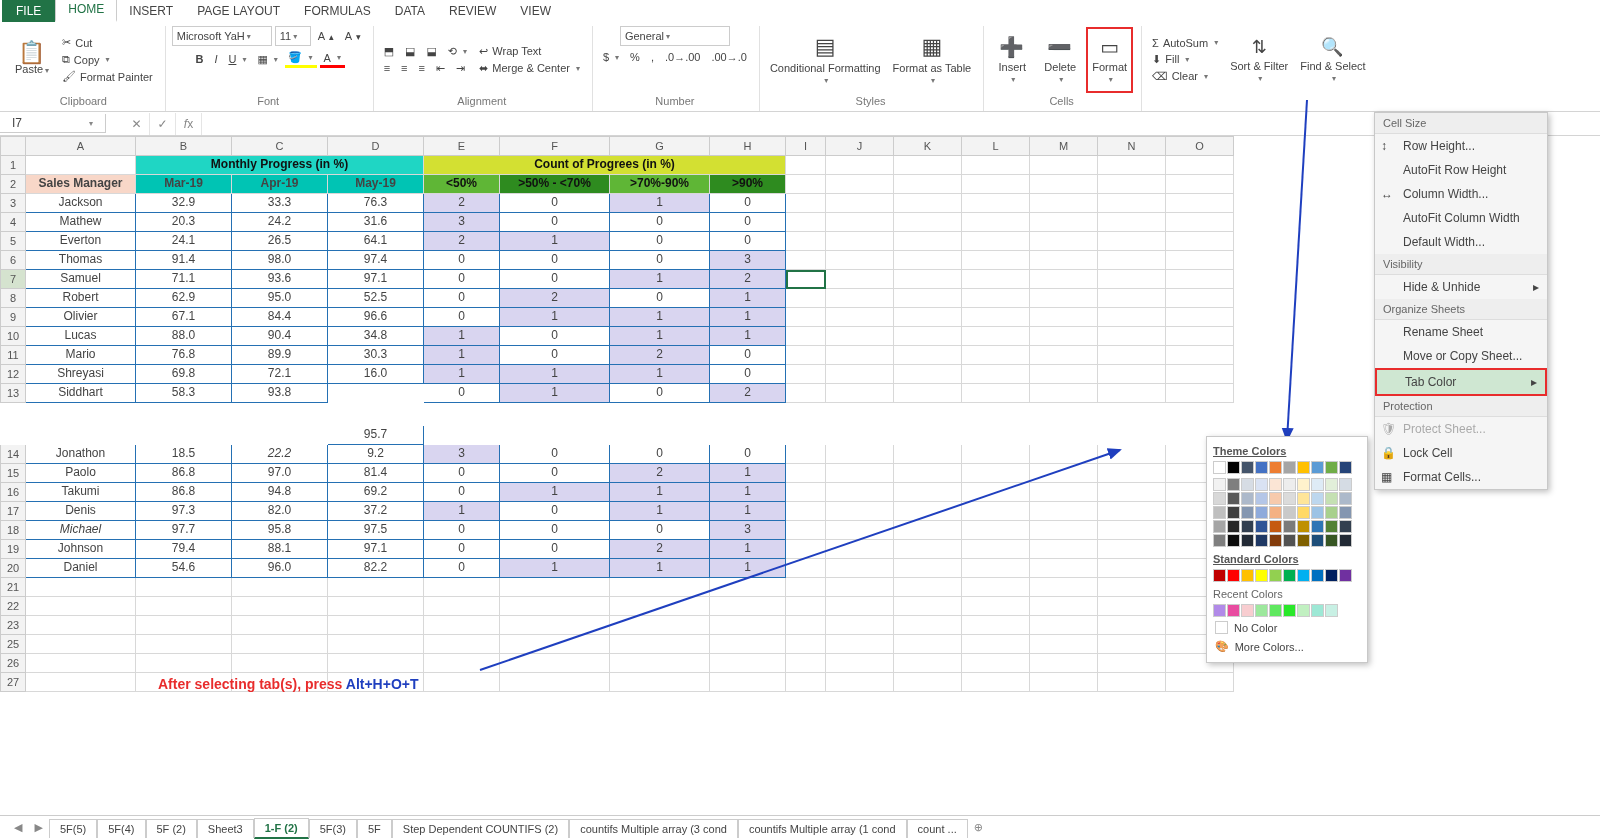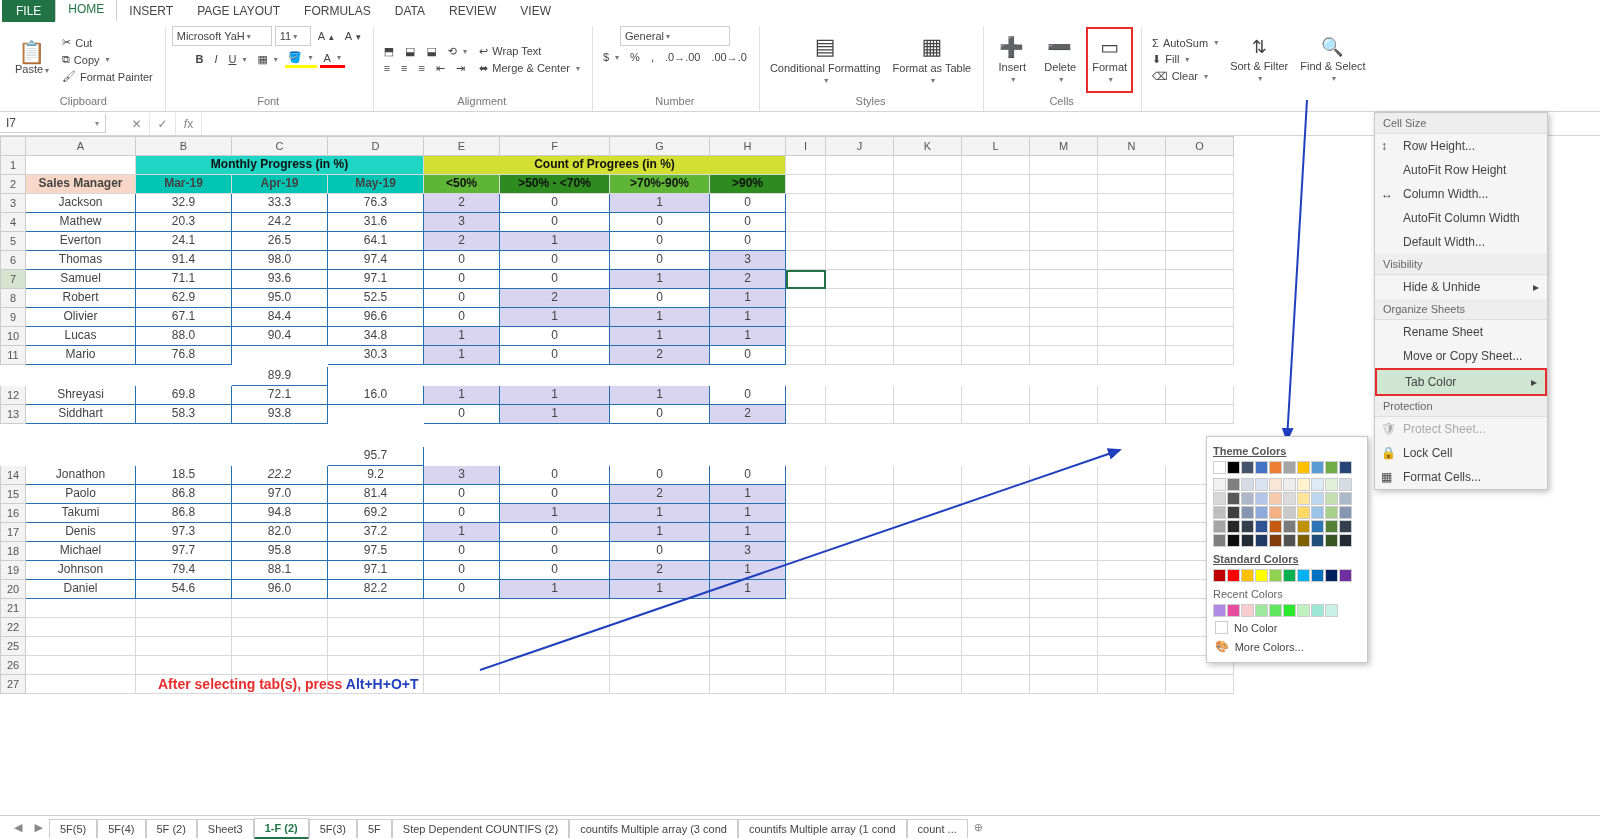--- a/index.html
+++ b/index.html
@@ -22,21 +22,21 @@
 .style-cell{border:1px solid #ccc; padding:4px 8px; font-size:11px; width:100px; height:22px; display:flex; align-items:center;}
 .style-normal{background:#fff;}
 .style-bad{background:#ffc7ce;color:#9c0006;}
 .style-good{background:#c6efce;color:#006100;}
 .style-neutral{background:#ffeb9c;color:#9c5700;}
 .style-calc{background:#f2f2f2;color:#fa7d00;font-weight:bold;}
 .style-check{background:#a5a5a5;color:#fff;font-weight:bold;}
 .format-highlight{border:2px solid #e82c2c !important;}
 
 .fbar{display:flex;align-items:center;border-bottom:1px solid #d4d4d4; height:24px; background:#fff;}
-.namebox{width:106px;border:1px solid #ccc;border-top:none;border-left:none;padding:2px 6px;font-size:12px;display:flex;justify-content:space-between;align-items:center;}
+.namebox{width:106px;border:1px solid #ccc;border-top:none;border-left:none;padding:2px 12px;font-size:12px;display:flex;justify-content:space-between;align-items:center;}
 .fbar-btn{width:26px;text-align:center;color:#888;border-right:1px solid #e5e5e5;line-height:22px;height:22px;}
 
 .grid-wrap{position:relative; background:#fff;}
 .colhdr{display:flex;}
 .colhdr .corner{width:26px;height:20px;border:1px solid #ccc;background:#f3f3f3;}
 .colhdr .ch{height:20px;border:1px solid #ccc;border-left:none;background:#f3f3f3;text-align:center;font-size:11px;color:#555;line-height:18px;}
 .rows{}
 .row{display:flex;}
 .rh{width:26px;border:1px solid #ccc;border-top:none;background:#f3f3f3;text-align:center;font-size:11px;color:#555;line-height:18px;height:19px;}
 .rh.active{background:#d5e3cf;}
@@ -450,21 +450,21 @@
         <div class="cell " style="width: 68px;"></div>
         <div class="cell " style="width: 68px;"></div>
         <div class="cell " style="width: 68px;"></div>
         <div class="cell " style="width: 68px;"></div>
         <div class="cell " style="width: 68px;"></div>
       </div>
       <div class="row">
         <div class="rh">11</div>
         <div class="cell " style="width: 110px; border-color: rgb(36, 112, 179);">Mario</div>
         <div class="cell " style="width: 96px; border-color: rgb(36, 112, 179);">76.8</div>
-        <div class="cell " style="width: 96px; border-color: rgb(36, 112, 179); margin-top: 21px;">89.9</div>
+        <div class="cell " style="width: 96px; border-color: rgb(36, 112, 179);">89.9</div>
         <div class="cell " style="width: 96px; border-color: rgb(36, 112, 179);">30.3</div>
         <div class="cell hl" style="width: 76px; border-color: rgb(36, 112, 179);">1</div>
         <div class="cell " style="width: 110px; border-color: rgb(36, 112, 179);">0</div>
         <div class="cell hl" style="width: 100px; border-color: rgb(36, 112, 179);">2</div>
         <div class="cell " style="width: 76px; border-color: rgb(36, 112, 179);">0</div>
         <div class="cell " style="width: 40px;"></div>
         <div class="cell " style="width: 68px;"></div>
         <div class="cell " style="width: 68px;"></div>
         <div class="cell " style="width: 68px;"></div>
         <div class="cell " style="width: 68px;"></div>
@@ -574,21 +574,21 @@
         <div class="cell " style="width: 40px;"></div>
         <div class="cell " style="width: 68px;"></div>
         <div class="cell " style="width: 68px;"></div>
         <div class="cell " style="width: 68px;"></div>
         <div class="cell " style="width: 68px;"></div>
         <div class="cell " style="width: 68px;"></div>
         <div class="cell " style="width: 68px;"></div>
       </div>
       <div class="row">
         <div class="rh">18</div>
-        <div class="cell " style="width: 110px; border-color: rgb(36, 112, 179);">Michael</div>
+        <div class="cell " style="width: 110px; border-color: rgb(36, 112, 179); font-style: italic;">Michael</div>
         <div class="cell " style="width: 96px; border-color: rgb(36, 112, 179);">97.7</div>
         <div class="cell " style="width: 96px; border-color: rgb(36, 112, 179);">95.8</div>
         <div class="cell " style="width: 96px; border-color: rgb(36, 112, 179);">97.5</div>
         <div class="cell " style="width: 76px; border-color: rgb(36, 112, 179);">0</div>
         <div class="cell " style="width: 110px; border-color: rgb(36, 112, 179);">0</div>
         <div class="cell " style="width: 100px; border-color: rgb(36, 112, 179);">0</div>
         <div class="cell hl" style="width: 76px; border-color: rgb(36, 112, 179);">3</div>
         <div class="cell " style="width: 40px;"></div>
         <div class="cell " style="width: 68px;"></div>
         <div class="cell " style="width: 68px;"></div>
@@ -646,20 +646,38 @@
         <div class="cell " style="width: 40px;"></div>
         <div class="cell " style="width: 68px;"></div>
         <div class="cell " style="width: 68px;"></div>
         <div class="cell " style="width: 68px;"></div>
         <div class="cell " style="width: 68px;"></div>
         <div class="cell " style="width: 68px;"></div>
         <div class="cell " style="width: 68px;"></div>
       </div>
       <div class="row">
         <div class="rh">22</div>
+        <div class="cell " style="width: 110px;"></div>
+        <div class="cell " style="width: 96px;"></div>
+        <div class="cell " style="width: 96px;"></div>
+        <div class="cell " style="width: 96px;"></div>
+        <div class="cell " style="width: 76px;"></div>
+        <div class="cell " style="width: 110px;"></div>
+        <div class="cell " style="width: 100px;"></div>
+        <div class="cell " style="width: 76px;"></div>
+        <div class="cell " style="width: 40px;"></div>
+        <div class="cell " style="width: 68px;"></div>
+        <div class="cell " style="width: 68px;"></div>
+        <div class="cell " style="width: 68px;"></div>
+        <div class="cell " style="width: 68px;"></div>
+        <div class="cell " style="width: 68px;"></div>
+        <div class="cell " style="width: 68px;"></div>
+      </div>
+      <div class="row">
+        <div class="rh">23</div>
         <div class="cell " style="width: 110px;"></div>
         <div class="cell " style="width: 96px;"></div>
         <div class="cell " style="width: 96px;"></div>
         <div class="cell " style="width: 96px;"></div>
         <div class="cell " style="width: 76px;"></div>
         <div class="cell " style="width: 110px;"></div>
         <div class="cell " style="width: 100px;"></div>
         <div class="cell " style="width: 76px;"></div>
         <div class="cell " style="width: 40px;"></div>
         <div class="cell " style="width: 68px;"></div>

